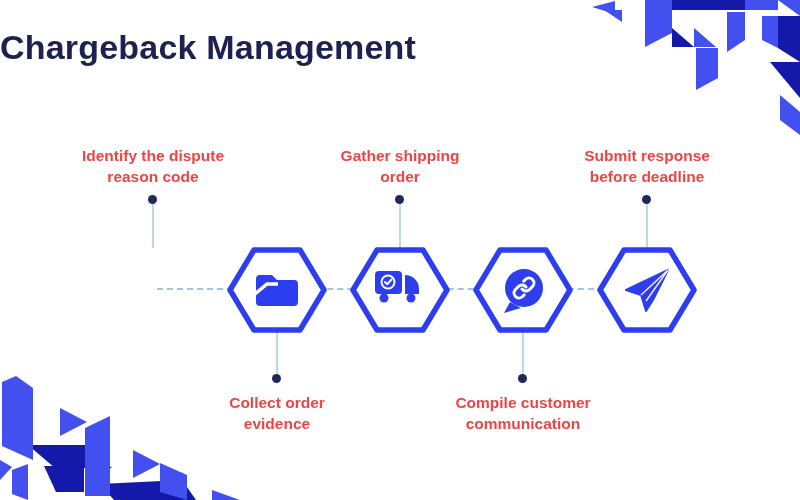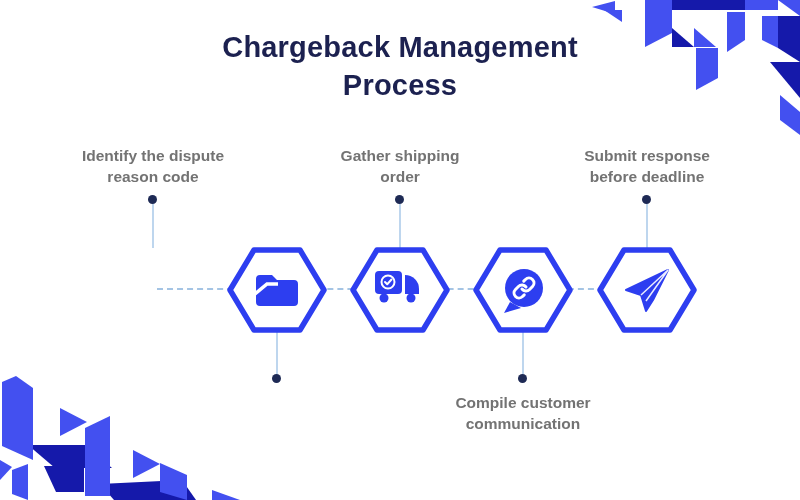--- a/index.html
+++ b/index.html
@@ -4,32 +4,32 @@
 <style>
   html,body{margin:0;padding:0;background:#fff;}
   .canvas{
     position:relative;width:800px;height:500px;background:#ffffff;
     font-family:"Liberation Sans", sans-serif;overflow:hidden;
   }
   .decor{position:absolute;pointer-events:none;}
   .decor.tr{top:0;right:0;}
   .decor.bl{bottom:0;left:0;}
   .title{
-    position:absolute;top:28px;left:0;width:100%;text-align:center;
-    font-size:29px;font-weight:700;color:#1c2150;line-height:38px;letter-spacing:0.2px;
+    position:absolute;top:28px;left:0;width:100%;text-align:left;
+    font-size:34px;font-weight:700;color:#1c2150;line-height:38px;letter-spacing:0.2px;
     z-index:3;
   }
   .dashline{
     position:absolute;top:288px;left:157px;width:487px;height:0;
     border-top:2.5px dashed #a4c4e4;z-index:1;
   }
   .hex{position:absolute;top:244px;width:100px;height:92px;z-index:2;}
   .steplabel{
     position:absolute;text-align:center;font-size:15.5px;font-weight:700;
-    color:#737373;line-height:21px;z-index:2;
+    color:#ef4444;line-height:21px;z-index:2;
   }
   .vline{position:absolute;width:2px;background:#bed6ee;z-index:1;}
   .dot{position:absolute;width:9px;height:9px;border-radius:50%;background:#1e2a55;z-index:2;}
 </style>
 </head>
 <body>
 
 <div class="canvas">
 
   <svg class="decor tr" width="212" height="135" viewBox="0 0 212 135">
@@ -58,40 +58,40 @@
     <polygon points="85,60 110,48 110,128 85,128" fill="#4350f0"></polygon>
     <polygon points="0,92 12,99 0,112" fill="#4350f0"></polygon>
     <polygon points="12,102 28,96 28,132 12,126" fill="#4350f0"></polygon>
     <polygon points="133,82 160,96 133,110" fill="#4350f0"></polygon>
     <polygon points="160,95 187,107 187,132 160,124" fill="#4350f0"></polygon>
     <polygon points="212,122 240,132 212,132" fill="#4350f0"></polygon>
   </svg>
 
   <div class="title">
     <div>Chargeback Management</div>
-    <div>Process</div>
   </div>
 
   <div class="dashline"></div>
 
   <div class="steplabel" style="left:63px;top:145px;width:180px;">Identify the dispute reason code</div>
   <div class="dot" style="left:148px;top:195px;"></div>
   <div class="vline" style="left:152px;top:204px;height:44px;"></div>
 
   <div class="hex" style="left:227px;">
     <svg width="100" height="92" viewBox="0 0 100 92">
       <path d="M3,46 L27,6 L73,6 L97,46 L73,86 L27,86 Z" fill="#ffffff" stroke="#2d3ef0" stroke-width="5.5" stroke-linejoin="round"></path>
       <g transform="translate(27,27)">
         <path d="M2,8 a4,4 0 0 1 4,-4 h12 l5,5 h17 a4,4 0 0 1 4,4 v18 a4,4 0 0 1 -4,4 H6 a4,4 0 0 1 -4,-4 z" fill="#2d3ef0"></path>
         <path d="M1,23 L13,13 L24,13" fill="none" stroke="#ffffff" stroke-width="3.5"></path>
       </g>
     </svg>
   </div>
   <div class="vline" style="left:276px;top:330px;height:44px;"></div>
   <div class="dot" style="left:272px;top:374px;"></div>
+  <div class="steplabel" style="left:202px;top:392px;width:150px;">Collect order evidence</div>
 
   <div class="steplabel" style="left:320px;top:145px;width:160px;">Gather shipping order</div>
   <div class="dot" style="left:395px;top:195px;"></div>
   <div class="vline" style="left:399px;top:204px;height:44px;"></div>
   <div class="hex" style="left:350px;">
     <svg width="100" height="92" viewBox="0 0 100 92">
       <path d="M3,46 L27,6 L73,6 L97,46 L73,86 L27,86 Z" fill="#ffffff" stroke="#2d3ef0" stroke-width="5.5" stroke-linejoin="round"></path>
       <g transform="translate(25,27)">
         <rect x="0" y="0" width="27" height="23" rx="4" fill="#2d3ef0"></rect>
         <circle cx="13" cy="11" r="6.5" fill="none" stroke="#ffffff" stroke-width="2"></circle>

